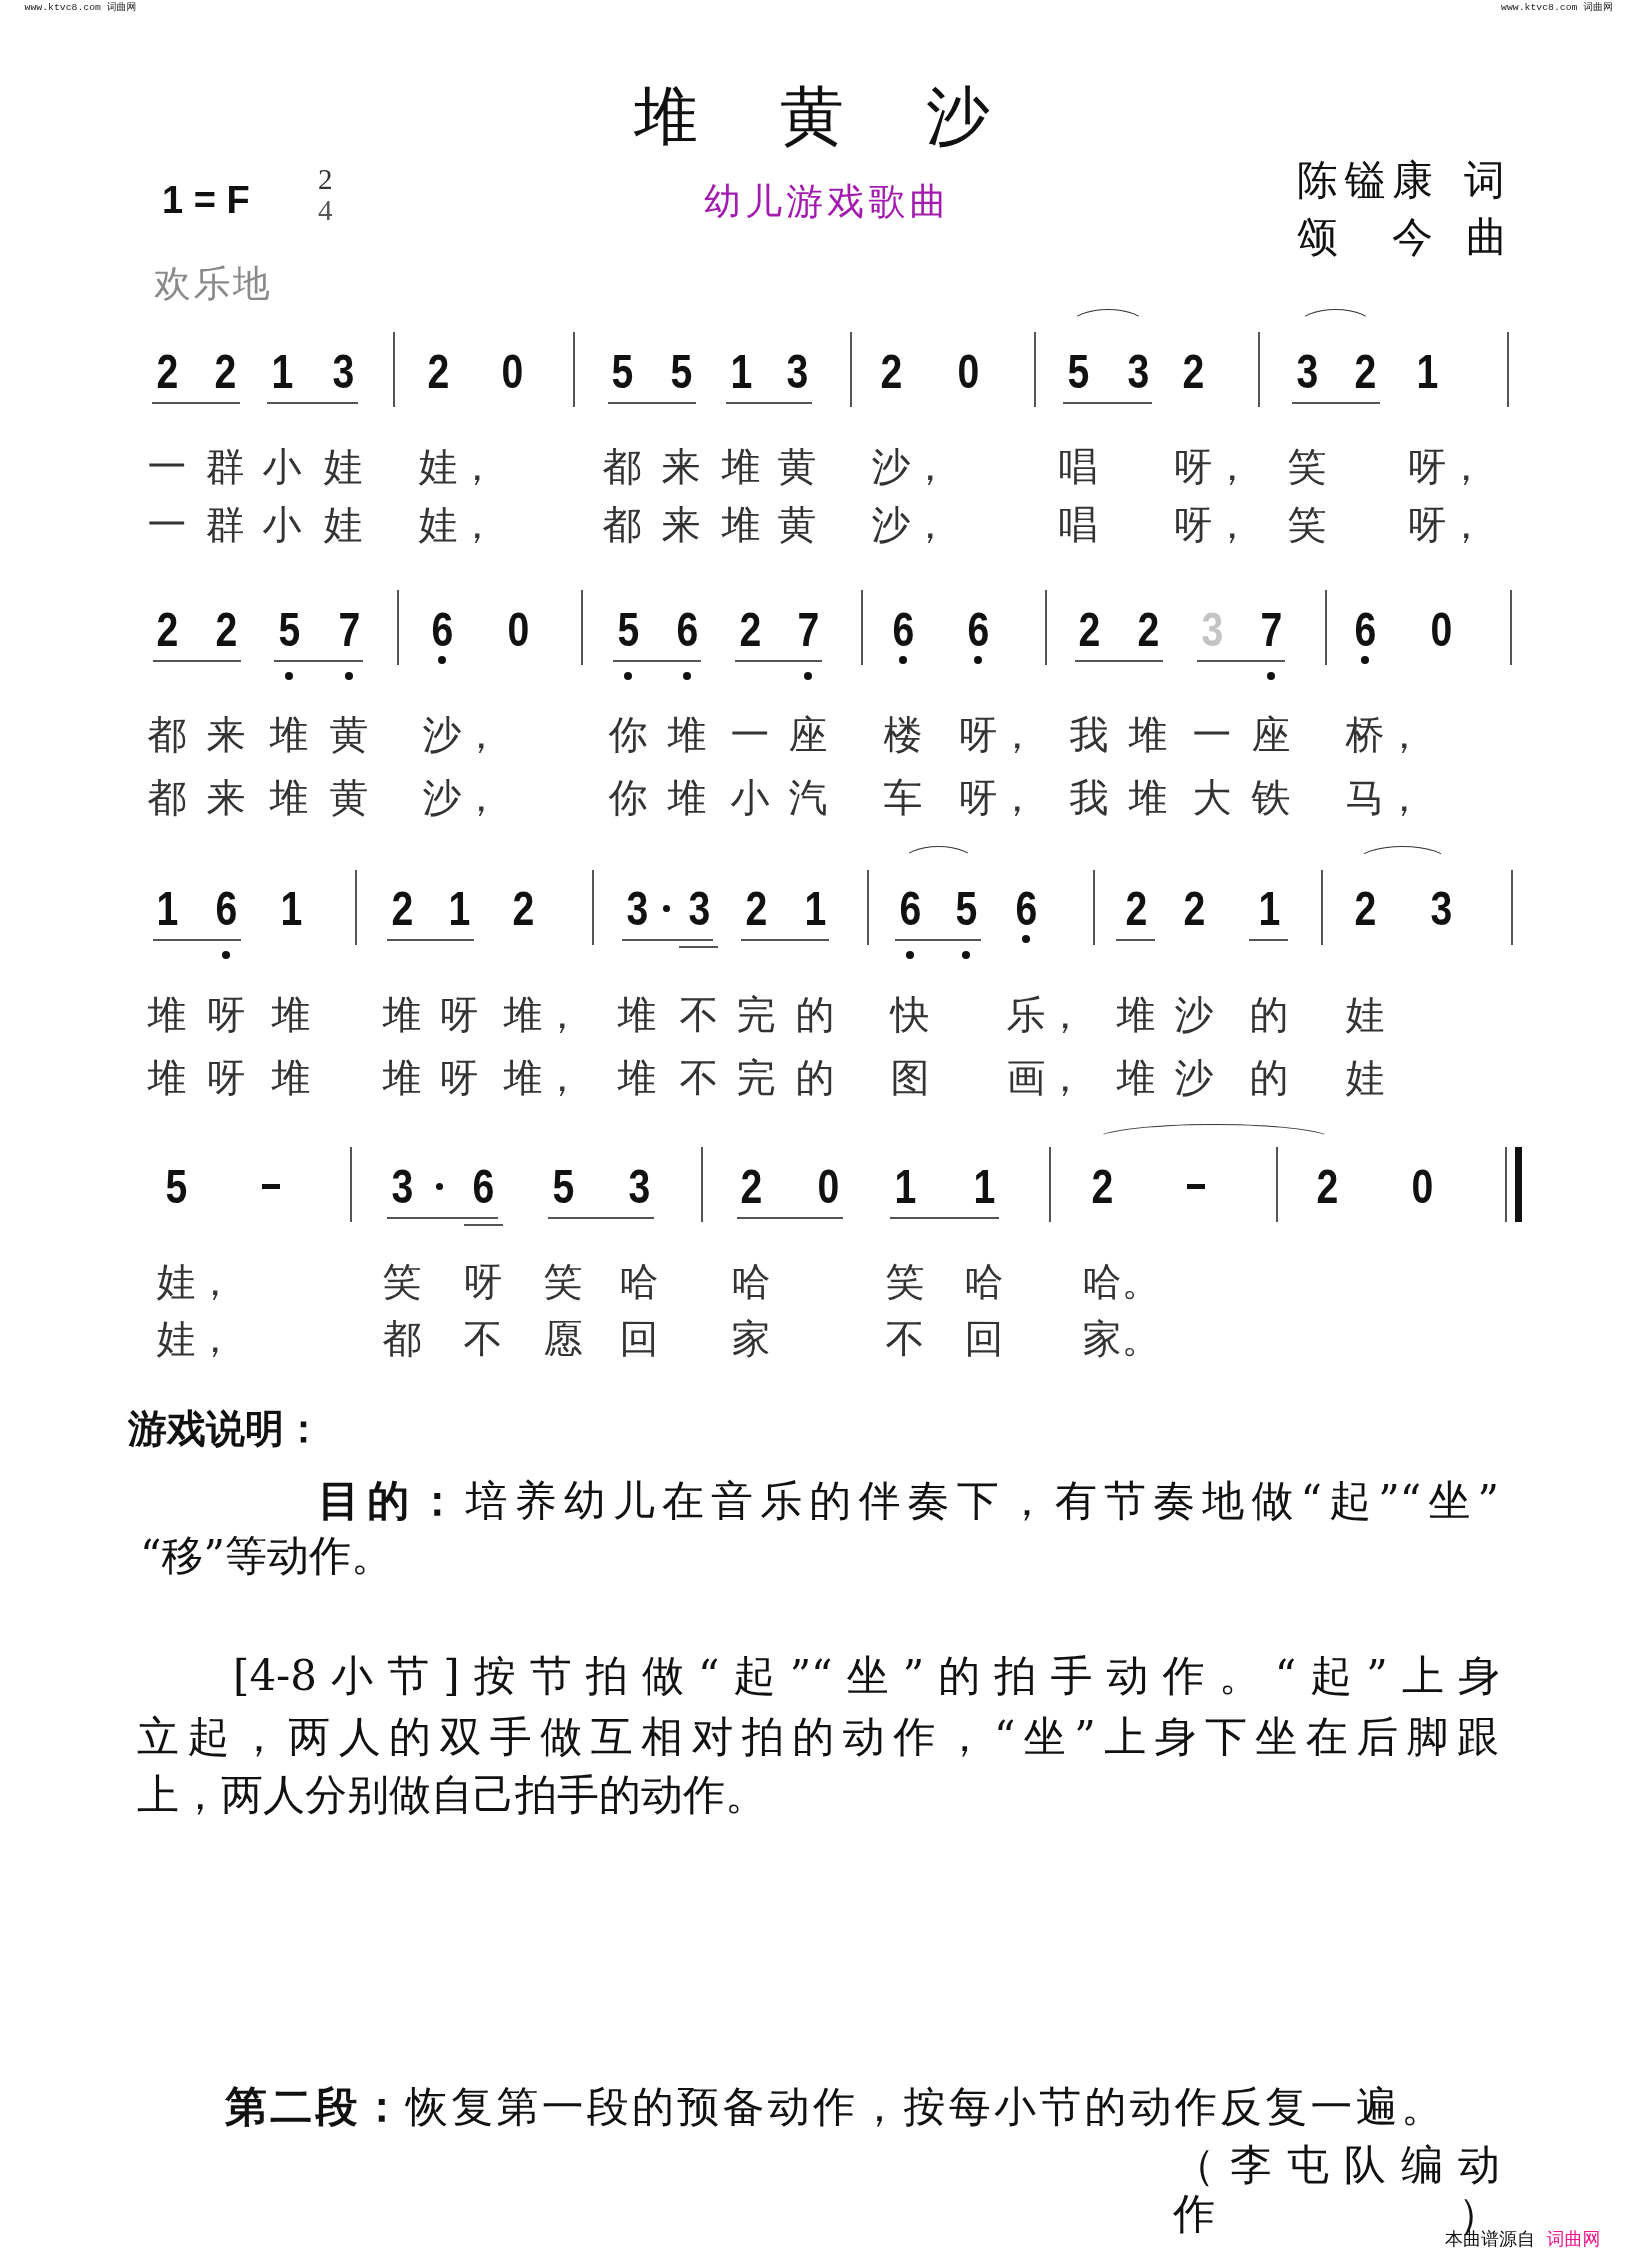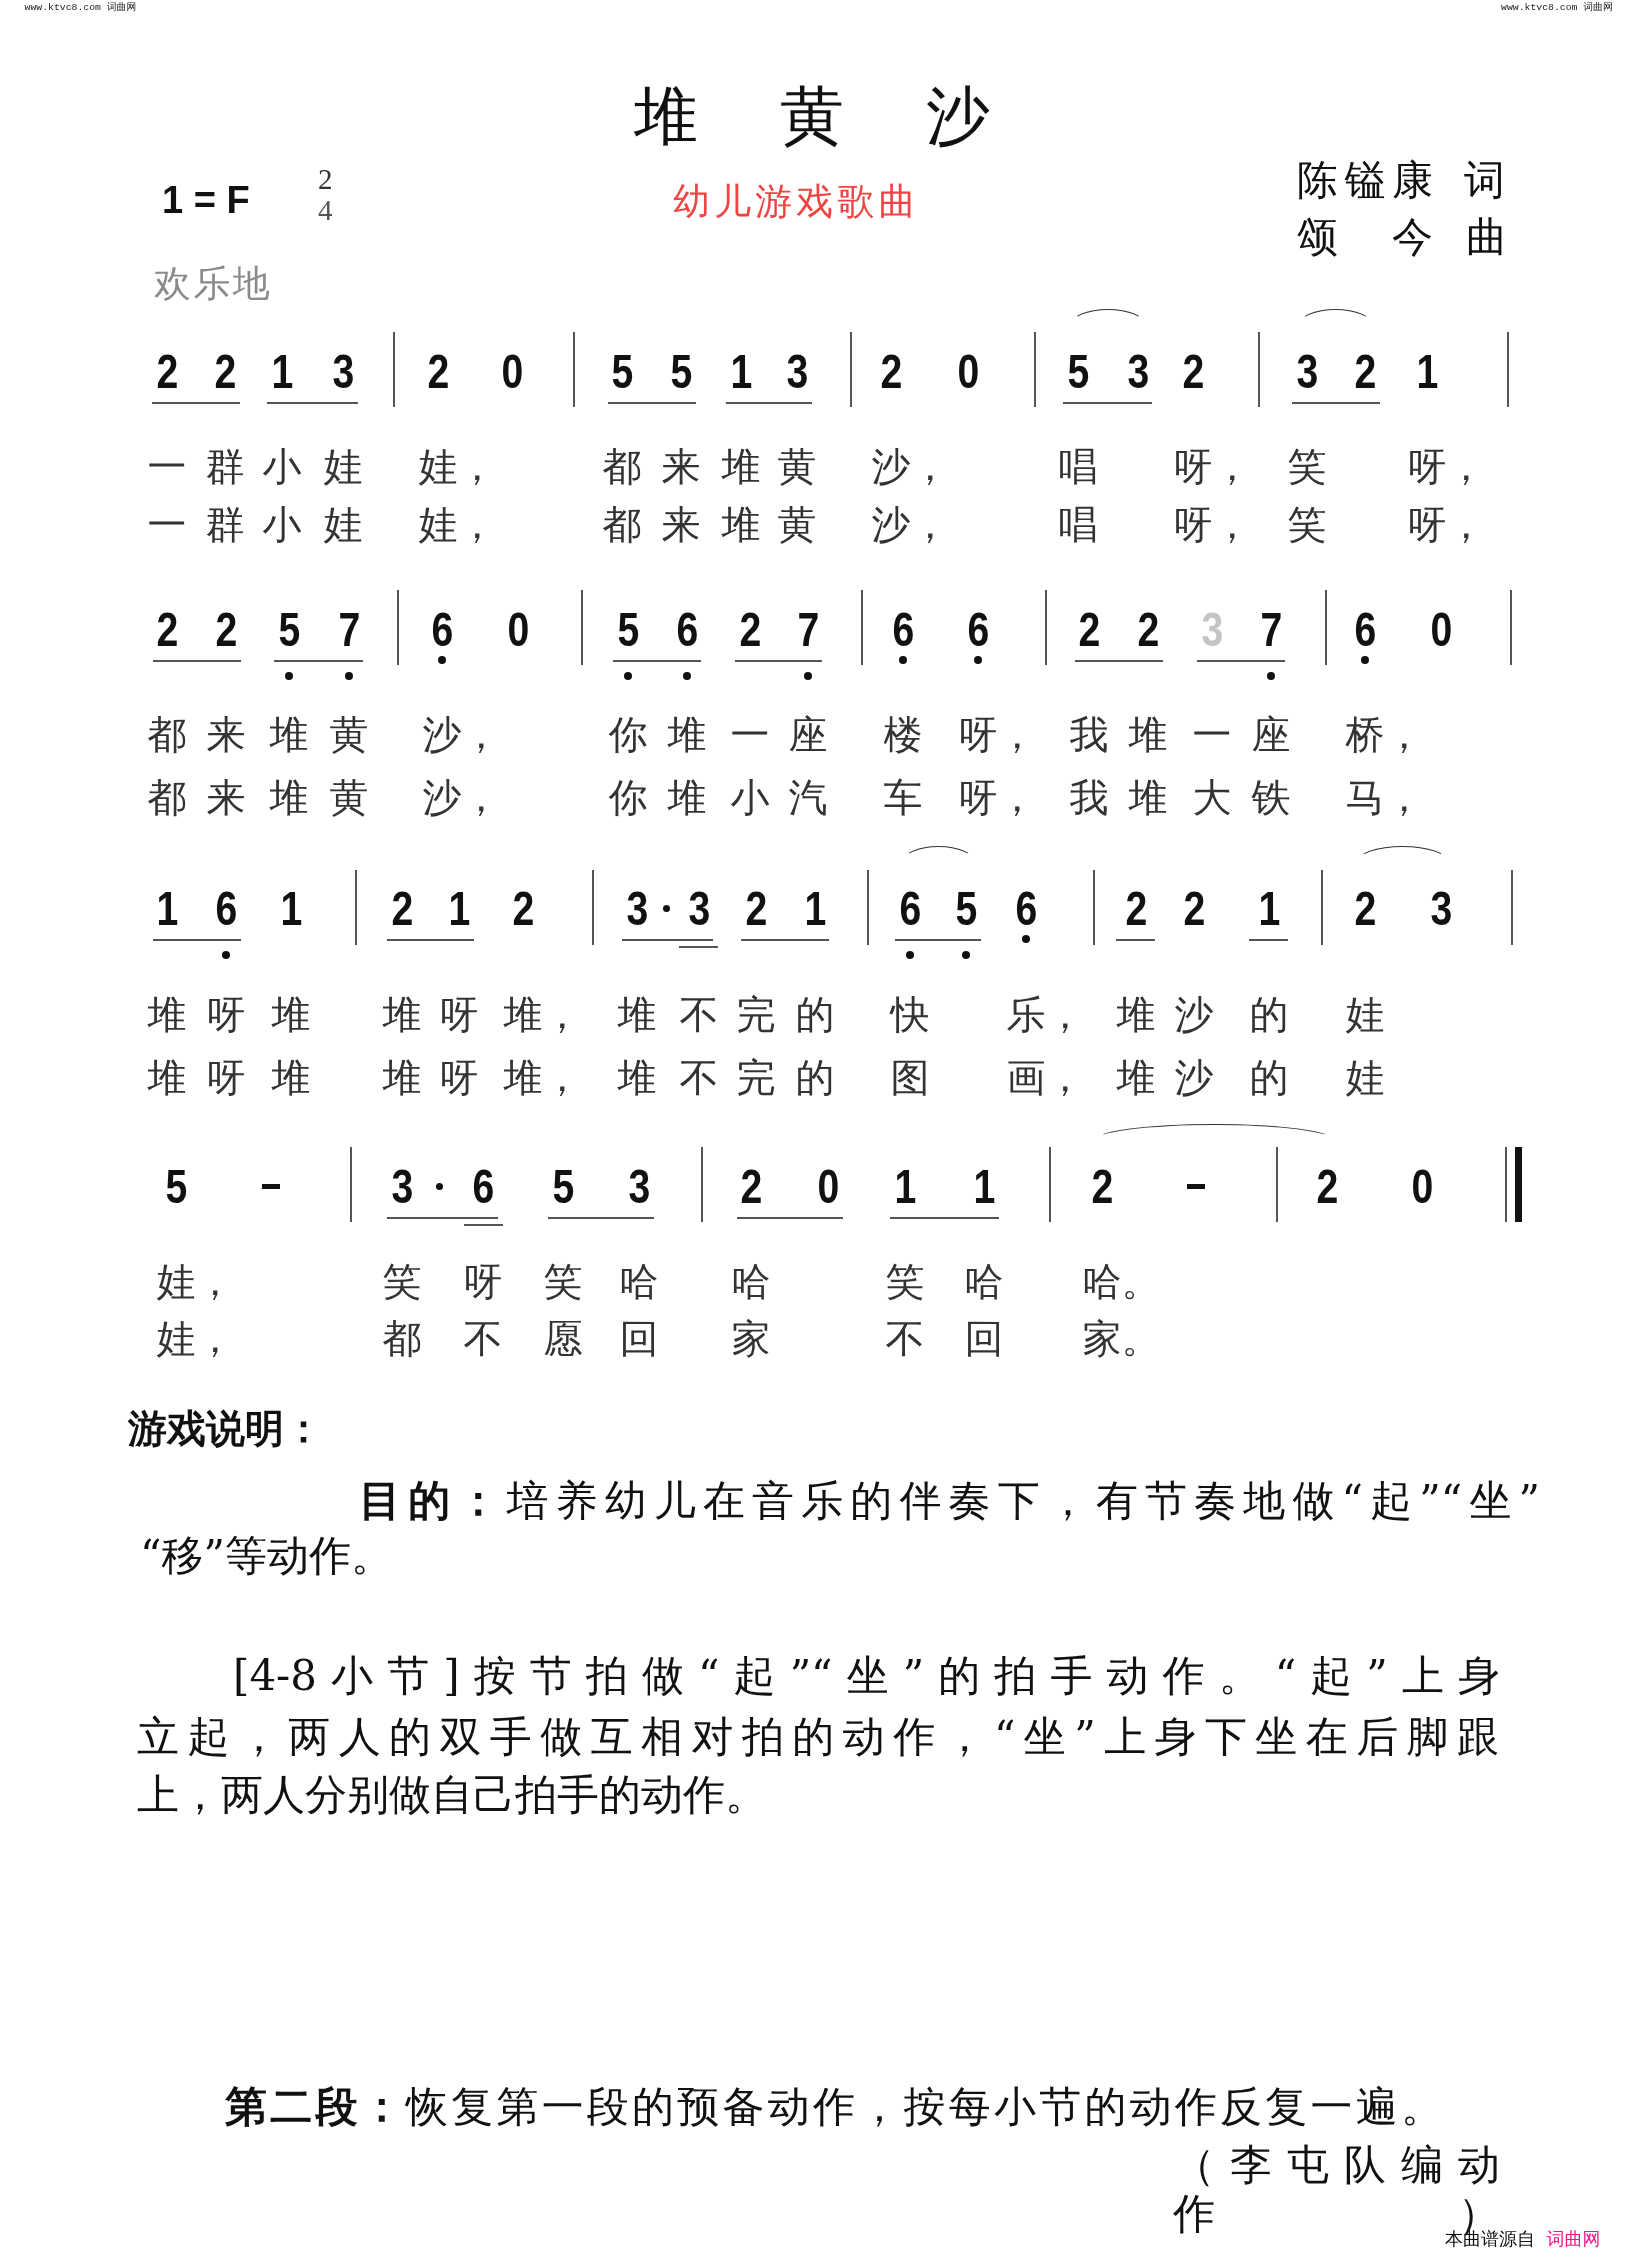--- a/index.html
+++ b/index.html
@@ -14,21 +14,21 @@
   .wm { font-family: "Liberation Mono", monospace; font-size: 9.8px; line-height: 11.4px; color: #222; top: 2.4px; }
   .wm-left { left: 24.5px; }
   .wm-right { left: 1501px; }
 
   
   #title { left: 634px; top: 80px; font-size: 64px; line-height: 72px; letter-spacing: 82px; color: #111; }
   #key { left: 162px; top: 180px; font-family: "Liberation Sans", sans-serif; font-weight: bold; font-size: 38px; line-height: 41px; color: #111; }
   .ts { font-family: "Liberation Serif", serif; font-size: 29px; line-height: 29px; color: #333; left: 318px; }
   #ts-num { top: 165px; }
   #ts-den { top: 196px; color: #555; }
-  #subtitle { left: 673px; top: 181px; font-size: 37px; line-height: 41px; letter-spacing: 4.1px; color: #ef4444; }
+  #subtitle { left: 704px; top: 181px; font-size: 37px; line-height: 41px; letter-spacing: 4.1px; color: #a21caf; }
   #tempo { left: 154px; top: 263px; font-size: 37px; line-height: 41px; letter-spacing: 2.4px; color: #8a8a8a; }
   .credit { font-size: 41px; line-height: 44px; color: #111; }
   #lyricist-name { left: 1297px; top: 158px; letter-spacing: 6.5px; }
   #lyricist-role { left: 1464px; top: 158px; }
   #composer-name { left: 1297px; top: 215px; letter-spacing: 54px; }
   #composer-role { left: 1466px; top: 215px; }
 
   
   #score { position: absolute; left: 0; top: 0; width: 1633px; height: 1388px; }
   .note {
@@ -325,21 +325,21 @@
       <div class="bar" style="left: 1276px; top: 1147px;"></div>
       <div class="note" style="left: 1327px; top: 1186px;">2</div>
       <div class="note" style="left: 1422px; top: 1186px;">0</div>
       <div class="bar" style="left: 1505px; top: 1147px;"></div>
       <div class="bar-thick" style="left: 1515px; top: 1147px;"></div>
       <div class="slur" style="left: 1093px; width: 242px; top: 1124px;"></div>
     </div>
 
   <div id="ins-heading" class="abs">游戏说明：</div>
 
-  <div class="ins just" style="left:318px; top:1476px; width:1181px;margin-left:41px;">
+  <div class="ins just" style="left:318px; top:1476px; width:1181px;">
     <span class="lbl">目的：</span><span>培养幼儿在音乐的伴奏下，有节奏地做“起”“坐”</span>
   </div>
   <div class="ins" style="left:140px; top:1531px;">
     <span>“移”等动作。</span>
   </div>
   <div class="ins just" style="left:233px; top:1651px; width:1267px;">
     <span>[4-8小节]按节拍做“起”“坐”的拍手动作。“起”上身</span>
   </div>
   <div class="ins just" style="left:137px; top:1712px; width:1362px;">
     <span>立起，两人的双手做互相对拍的动作，“坐”上身下坐在后脚跟</span>

